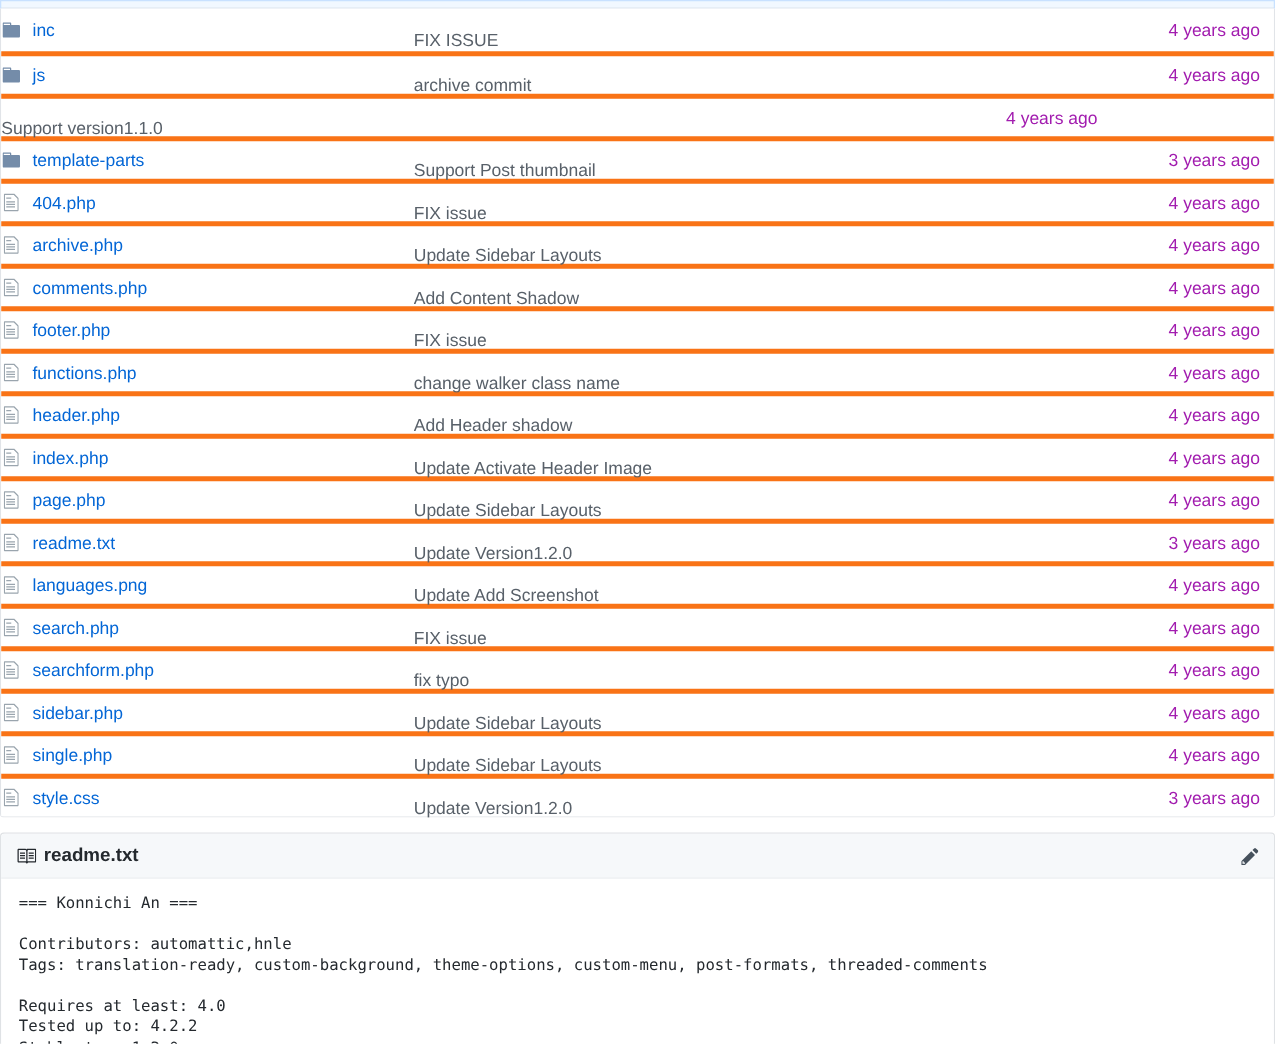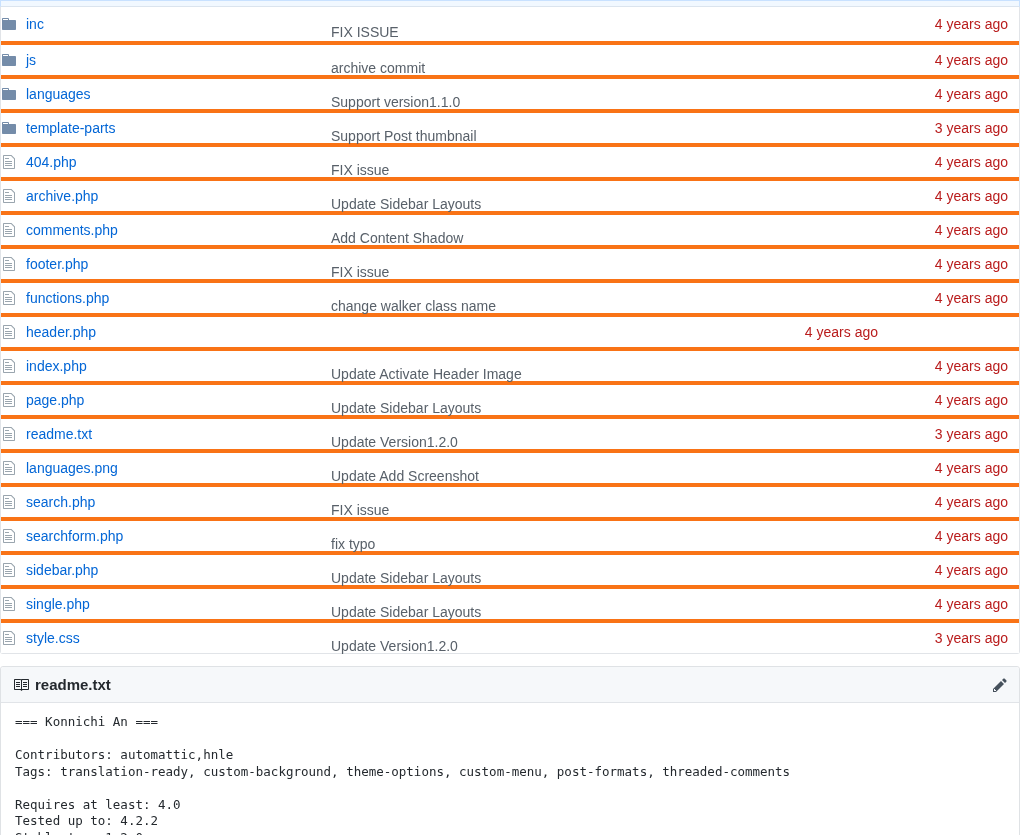--- a/index.html
+++ b/index.html
@@ -42,21 +42,21 @@
     display: flex;
     align-items: center;
     white-space: nowrap;
     overflow: hidden;
   }
   .name-cell .icon { display: inline-flex; width: 16px; justify-content: center; margin-right: 9px; flex: none; }
   a.name-link { color: #0366d6; text-decoration: none; }
   .msg-cell { overflow: hidden; white-space: nowrap; margin-top: 16px; }
   a.msg-link { color: #586069; text-decoration: none; }
   .age-cell { text-align: right; padding-right: 11px; }
-  .age-link { color: #b91c1c; }
+  .age-link { color: #a21caf; }
 
   
   .readme-box {
     margin-top: 12px;
     border: 1px solid #dfe2e5;
     border-radius: 3px;
   }
   .readme-header {
     display: flex;
     align-items: center;
@@ -116,44 +116,35 @@
       <a class="name-link" href="#">js</a>
     </div>
     <div class="msg-cell">
       <a class="msg-link" href="#">archive commit</a>
     </div>
     <div class="age-cell">
       <span class="age-link">4 years ago</span>
     </div>
   </div>
       <div class="file-row">
+    <div class="msg-cell">
+      <a class="msg-link" href="#">Support version1.1.0</a>
+    </div>
+    <div class="age-cell">
+      <span class="age-link">4 years ago</span>
+    </div>
+  </div>
+      <div class="file-row">
     <div class="name-cell">
       <span class="icon">
         <svg width="14" height="16" viewBox="0 0 14 16" aria-hidden="true">
           <path fill="#748ca9" d="M13 4H7V3c0-.66-.31-1-1-1H1c-.55 0-1 .45-1 1v10c0 .55.45 1 1 1h12c.55 0 1-.45 1-1V5c0-.55-.45-1-1-1zM6 4H1V3h5v1z"></path>
         </svg>
       </span>
 
-      <a class="name-link" href="#">languages</a>
-    </div>
-    <div class="msg-cell">
-      <a class="msg-link" href="#">Support version1.1.0</a>
-    </div>
-    <div class="age-cell">
-      <span class="age-link">4 years ago</span>
-    </div>
-  </div>
-      <div class="file-row">
-    <div class="name-cell">
-      <span class="icon">
-        <svg width="14" height="16" viewBox="0 0 14 16" aria-hidden="true">
-          <path fill="#748ca9" d="M13 4H7V3c0-.66-.31-1-1-1H1c-.55 0-1 .45-1 1v10c0 .55.45 1 1 1h12c.55 0 1-.45 1-1V5c0-.55-.45-1-1-1zM6 4H1V3h5v1z"></path>
-        </svg>
-      </span>
-
       <a class="name-link" href="#">template-parts</a>
     </div>
     <div class="msg-cell">
       <a class="msg-link" href="#">Support Post thumbnail</a>
     </div>
     <div class="age-cell">
       <span class="age-link">3 years ago</span>
     </div>
   </div>
       <div class="file-row">
@@ -243,20 +234,23 @@
   </div>
       <div class="file-row">
     <div class="name-cell">
 
       <span class="icon">
         <svg width="12" height="16" viewBox="0 0 12 16" aria-hidden="true">
           <path fill="#9aa5ae" d="M6 5H2V4h4v1zM2 8h7V7H2v1zm0 2h7V9H2v1zm0 2h7v-1H2v1zm10-7.5V14c0 .55-.45 1-1 1H1c-.55 0-1-.45-1-1V2c0-.55.45-1 1-1h7.5L12 4.5zM11 5L8 2H1v12h10V5z"></path>
         </svg>
       </span>
       <a class="name-link" href="#">header.php</a>
+    </div>
+    <div class="msg-cell">
+      <a class="msg-link" href="#">Add Header shadow</a>
     </div>
     <div class="age-cell">
       <span class="age-link">4 years ago</span>
     </div>
   </div>
       <div class="file-row">
     <div class="name-cell">
 
       <span class="icon">
         <svg width="12" height="16" viewBox="0 0 12 16" aria-hidden="true">

